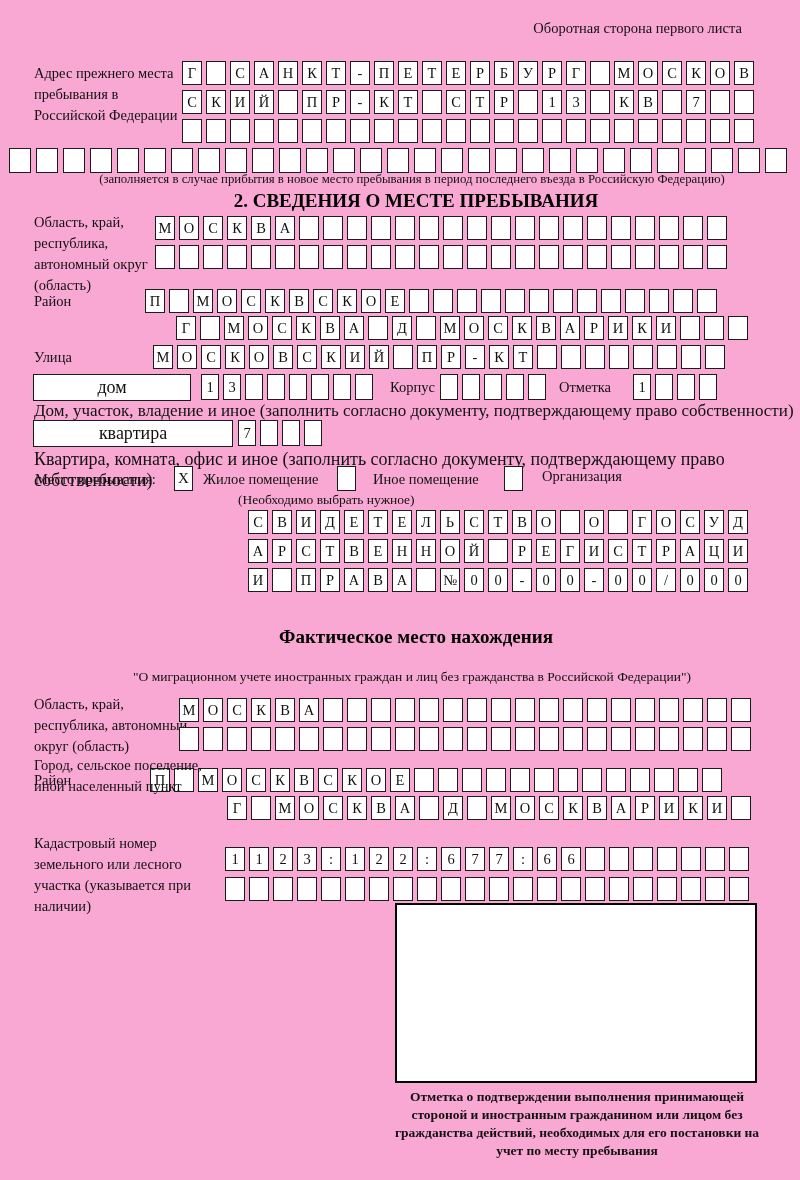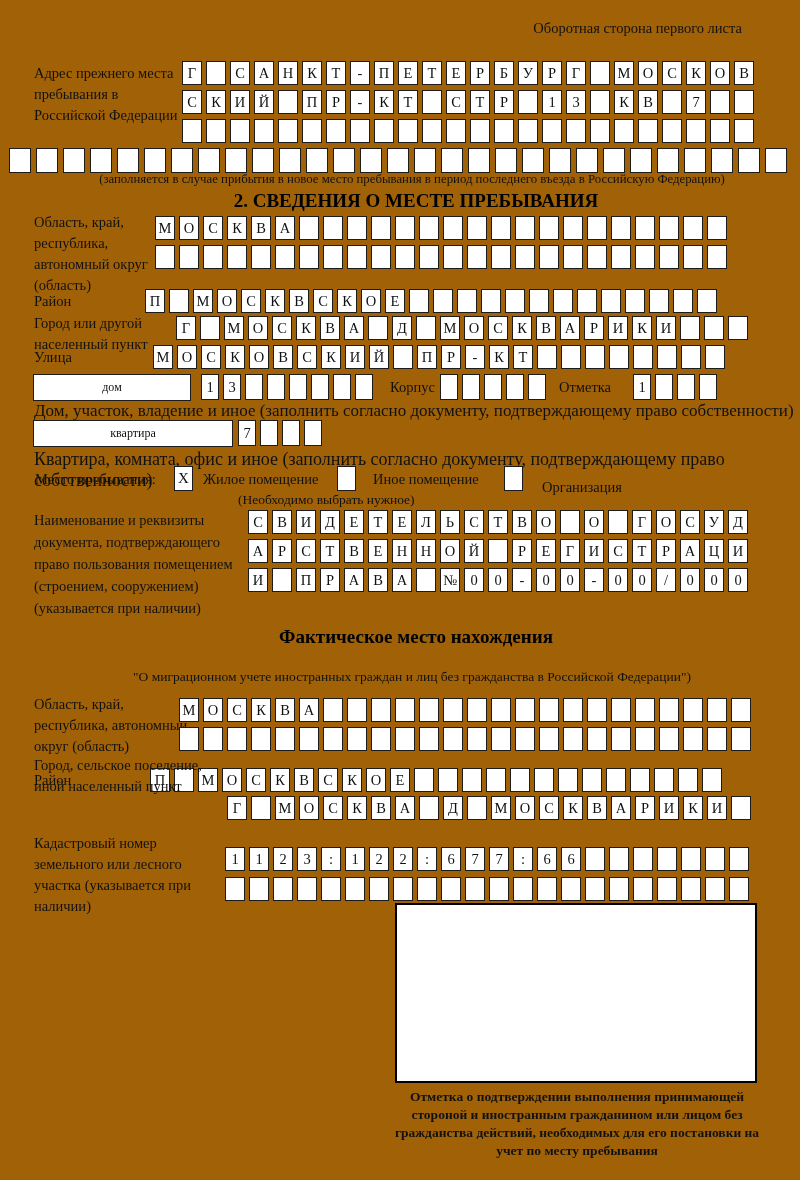--- a/index.html
+++ b/index.html
@@ -1,34 +1,34 @@
 <!DOCTYPE html>
 <html><head>
 <meta charset="utf-8">
 <style>
   html,body{margin:0;padding:0;background:#fff;}
   .page{
-    position:relative;width:800px;height:1180px;background:#a16207;
+    position:relative;width:800px;height:1180px;background:#f9a8d4;
     font-family:"Liberation Serif",serif;color:#111;overflow:hidden;
   }
   .lbl{position:absolute;font-size:14.5px;line-height:21px;color:#111;}
   .cap{position:absolute;font-size:13px;color:#111;}
   .title{position:absolute;left:16px;width:100%;text-align:center;font-weight:bold;font-size:19px;color:#000;}
   .cellrow{position:absolute;display:flex;gap:4px;}
   .cell{
     flex:0 0 auto;width:20px;height:24px;box-sizing:border-box;
     border:1.6px solid #1c1c1c;display:flex;align-items:center;justify-content:center;
     font-size:14.5px;background:#fff;
   }
   .wide .cell{width:22px;height:25px;}
   .wide{gap:5px;}
   .sm .cell{width:18px;height:26px;}
   .typebox{
     position:absolute;box-sizing:border-box;border:1.6px solid #1c1c1c;
-    display:flex;align-items:center;justify-content:center;font-size:12px;background:#fff;
+    display:flex;align-items:center;justify-content:center;font-size:18px;background:#fff;
   }
   .checkbox{
     position:absolute;width:19px;height:25px;box-sizing:border-box;border:1.6px solid #1c1c1c;
     display:flex;align-items:center;justify-content:center;font-size:15px;background:#fff;
   }
   .stampbox{position:absolute;left:395px;top:903px;width:362px;height:180px;border:2px solid #000;box-sizing:border-box;background:#fff;}
   .stampcap{position:absolute;left:388px;top:1088px;width:378px;text-align:center;font-size:13.5px;line-height:18px;font-weight:bold;}
   .hdr{position:absolute;right:58px;top:20px;font-size:14.5px;}
   .ctr{left:12px;width:100%;text-align:center;}
 </style>
@@ -228,21 +228,20 @@
       <span class="cell"></span>
       <span class="cell"></span>
       <span class="cell"></span>
       <span class="cell"></span>
       <span class="cell"></span>
       <span class="cell"></span>
       <span class="cell"></span>
       <span class="cell"></span>
     </div>
 
-  <div class="lbl" style="left:34px;top:313px;width:135px">Город или другой населенный пункт</div>
   <div class="cellrow" style="left:176px;top:316px">
       <span class="cell">Г</span>
       <span class="cell"></span>
       <span class="cell">М</span>
       <span class="cell">О</span>
       <span class="cell">С</span>
       <span class="cell">К</span>
       <span class="cell">В</span>
       <span class="cell">А</span>
       <span class="cell"></span>
@@ -327,24 +326,23 @@
       <span class="cell"></span>
     </div>
   <div class="cap" style="left:34px;top:449px;font-size:18px">Квартира, комната, офис и иное (заполнить согласно документу, подтверждающему право собственности)</div>
 
   <div class="lbl" style="left:35px;top:469px">Место пребывания:</div>
   <div class="checkbox" style="left:174px;top:466px">X</div>
   <div class="lbl" style="left:203px;top:469px">Жилое помещение</div>
   <div class="checkbox" style="left:337px;top:466px"></div>
   <div class="lbl" style="left:373px;top:469px">Иное помещение</div>
   <div class="checkbox" style="left:504px;top:466px"></div>
-  <div class="lbl" style="left:542px;top:477px">Организация</div>
+  <div class="lbl" style="left:542px;top:466px">Организация</div>
   <div class="cap" style="left:238px;top:492px;font-size:13.5px">(Необходимо выбрать нужное)</div>
 
-  <div class="lbl" style="left:34px;top:509px;width:208px;line-height:22px">Наименование и реквизиты документа, подтверждающего право пользования помещением (строением, сооружением) (указывается при наличии)</div>
   <div class="cellrow" style="left:248px;top:510px">
       <span class="cell">С</span>
       <span class="cell">В</span>
       <span class="cell">И</span>
       <span class="cell">Д</span>
       <span class="cell">Е</span>
       <span class="cell">Т</span>
       <span class="cell">Е</span>
       <span class="cell">Л</span>
       <span class="cell">Ь</span>

